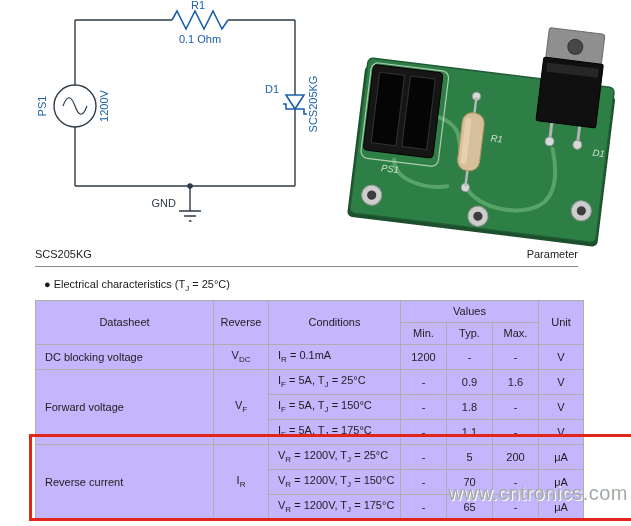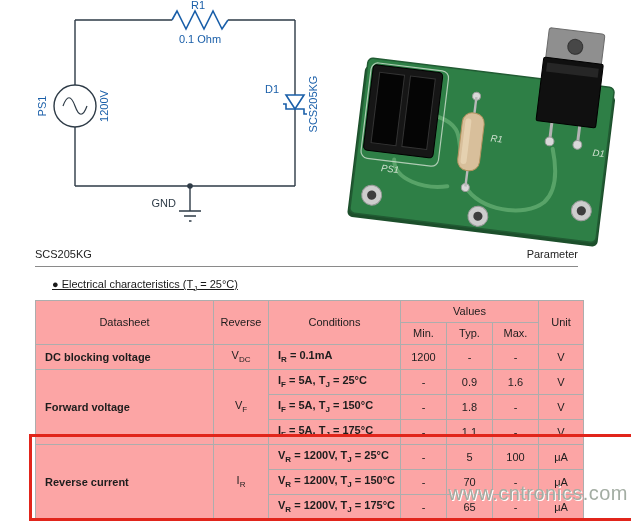--- a/index.html
+++ b/index.html
@@ -5,28 +5,28 @@
   html,body{margin:0;padding:0;}
   body{width:631px;height:526px;position:relative;background:#fff;
        font-family:"Liberation Sans",sans-serif;overflow:hidden;}
   .page{position:absolute;inset:0;background:#fff;}
 
   .figure-svg{position:absolute;left:0;top:0;}
 
   .ds-bar{position:absolute;left:35px;top:248px;width:543px;display:flex;
           justify-content:space-between;font-size:11px;color:#222;}
   .rule{position:absolute;left:35px;top:266px;width:543px;height:1px;background:#8a8a8a;}
-  .section-title{position:absolute;left:52px;top:278px;font-size:11px;color:#1a1a1a;text-decoration:underline;}
+  .section-title{position:absolute;left:44px;top:278px;font-size:11px;color:#1a1a1a;}
 
   .ds-table{position:absolute;left:35px;top:300px;border-collapse:collapse;
             table-layout:fixed;width:548px;font-size:11px;color:#1d1d1d;}
   .ds-table th,.ds-table td{border:1px solid #adadad;font-weight:normal;
-            padding:0 5px;text-align:center;height:24px;line-height:1.15;background:#fca5a5;}
+            padding:0 5px;text-align:center;height:24px;line-height:1.15;background:#c4b5fd;}
   .ds-table thead th{height:21px;}
-  td.left{text-align:left;padding-left:9px;font-weight:bold;}
+  td.left{text-align:left;padding-left:9px;}
   sub{font-size:8px;}
 
   .highlight-box{position:absolute;left:29px;top:434px;width:599px;height:81px;
                  border:3px solid var(--accent-red,#e1251b);z-index:4;pointer-events:none;}
   .watermark{position:absolute;top:482px;right:3px;font-size:20px;color:#a3ada3;
              letter-spacing:.5px;text-shadow:1px 1px 0 #fff;z-index:6;}
 
   
   .wire{stroke:var(--wire-dark,#2e3b47);stroke-width:1.4;fill:none;}
   .wire-thin{stroke:var(--wire-dark,#2e3b47);stroke-width:1.2;fill:none;}
@@ -190,21 +190,21 @@
           <td>1.1</td>
           <td>-</td>
           <td>V</td>
         </tr>
         <tr>
           <td rowspan="3" class="left">Reverse current</td>
           <td rowspan="3">I<sub>R</sub></td>
           <td class="left">V<sub>R</sub> = 1200V, T<sub>J</sub> = 25°C</td>
           <td>-</td>
           <td>5</td>
-          <td>100</td>
+          <td>200</td>
           <td>μA</td>
         </tr>
         <tr>
           <td class="left">V<sub>R</sub> = 1200V, T<sub>J</sub> = 150°C</td>
           <td>-</td>
           <td>70</td>
           <td>-</td>
           <td>μA</td>
         </tr>
         <tr>

